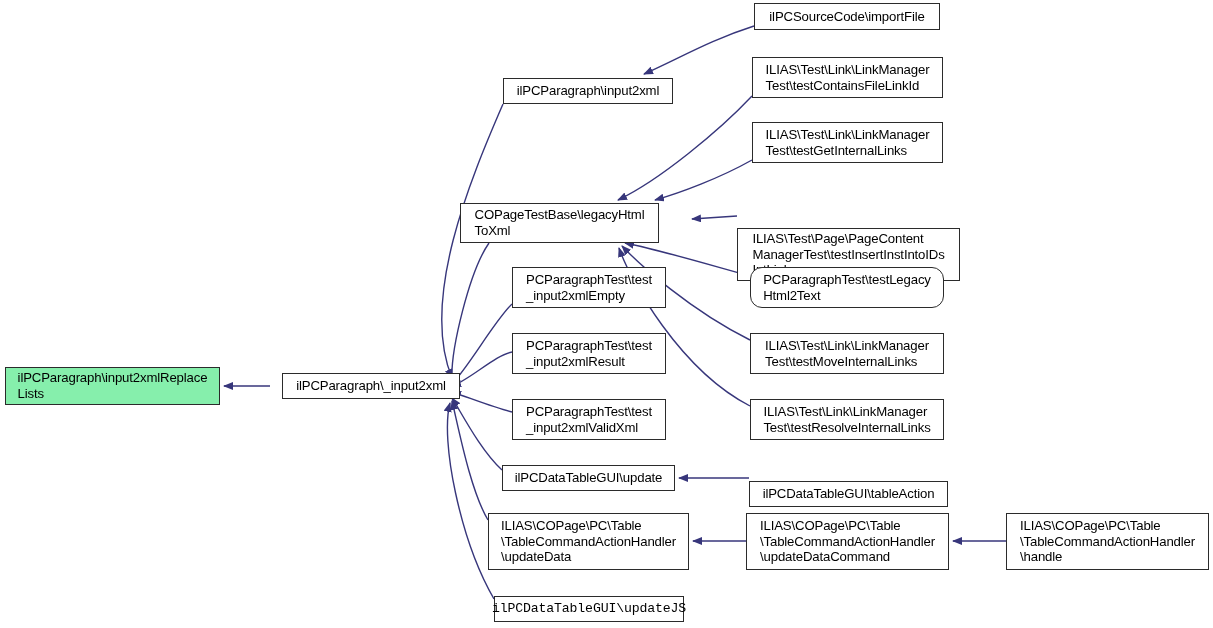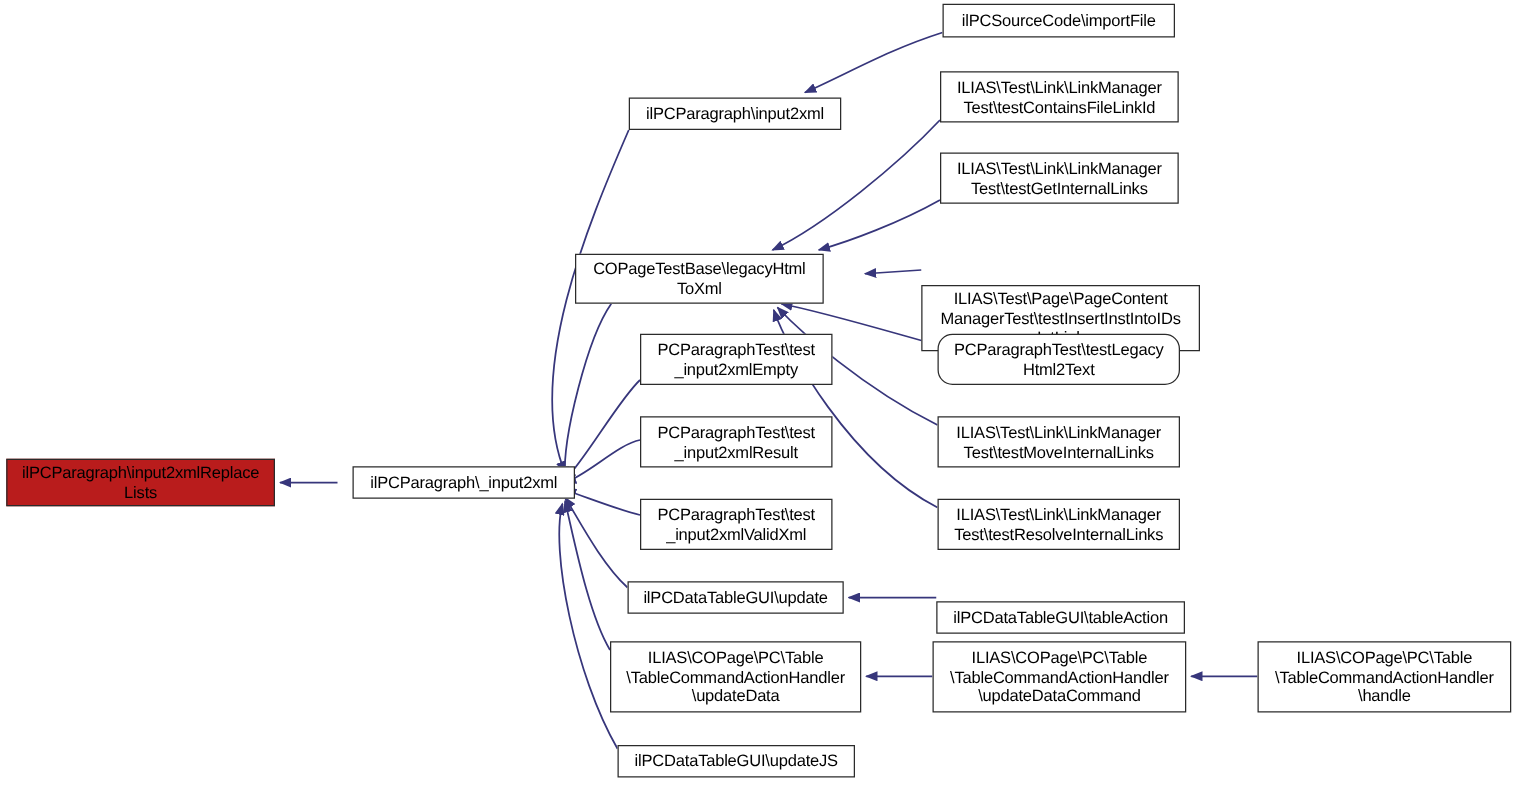--- a/index.html
+++ b/index.html
@@ -7,29 +7,29 @@
   #graph{position:relative;width:1213px;height:628px;overflow:hidden;background:#ffffff;}
   #edges{position:absolute;left:0;top:0;width:1213px;height:628px;}
   .node{
     position:absolute;
     box-sizing:border-box;
     border:1px solid #2b2b2b;
     background:#ffffff;
     display:flex;
     align-items:center;
     justify-content:center;
-    text-align:center;
+    text-align:left;
     line-height:1.18;
     color:#000000;
     font-size:13.2px;
     letter-spacing:-0.15px;
     white-space:pre-line;
     z-index:5;
   }
-  .node.highlight{background:#b91c1c;}
+  .node.highlight{background:#86efac;}
 </style>
 </head>
 <body>
 
 <div id="graph">
   <svg id="edges" viewBox="0 0 1213 628">
     <defs>
       <marker id="arrow" markerWidth="10" markerHeight="8" refX="9" refY="4" orient="auto" markerUnits="userSpaceOnUse">
         <path d="M0,0 L10,4 L0,8 z" fill="#37367b"></path>
       </marker>
@@ -87,15 +87,15 @@
       <div class="node" style="left: 749px; top: 481px; width: 199px; height: 26px;">ilPCDataTableGUI\tableAction</div>
       <div class="node" style="left: 488px; top: 513px; width: 201px; height: 57px;">ILIAS\COPage\PC\Table
 \TableCommandActionHandler
 \updateData</div>
       <div class="node" style="left: 746px; top: 513px; width: 203px; height: 57px;">ILIAS\COPage\PC\Table
 \TableCommandActionHandler
 \updateDataCommand</div>
       <div class="node" style="left: 1006px; top: 513px; width: 203px; height: 57px;">ILIAS\COPage\PC\Table
 \TableCommandActionHandler
 \handle</div>
-      <div class="node" style="left: 494px; top: 596px; width: 190px; height: 26px;">ilPCDataTableGUI\updateJS</div>
+      <div class="node" style="left: 494px; top: 596px; width: 190px; height: 26px; font-family: Liberation Mono, monospace;">ilPCDataTableGUI\updateJS</div>
     </div>
 </div>
 
 </body></html>

